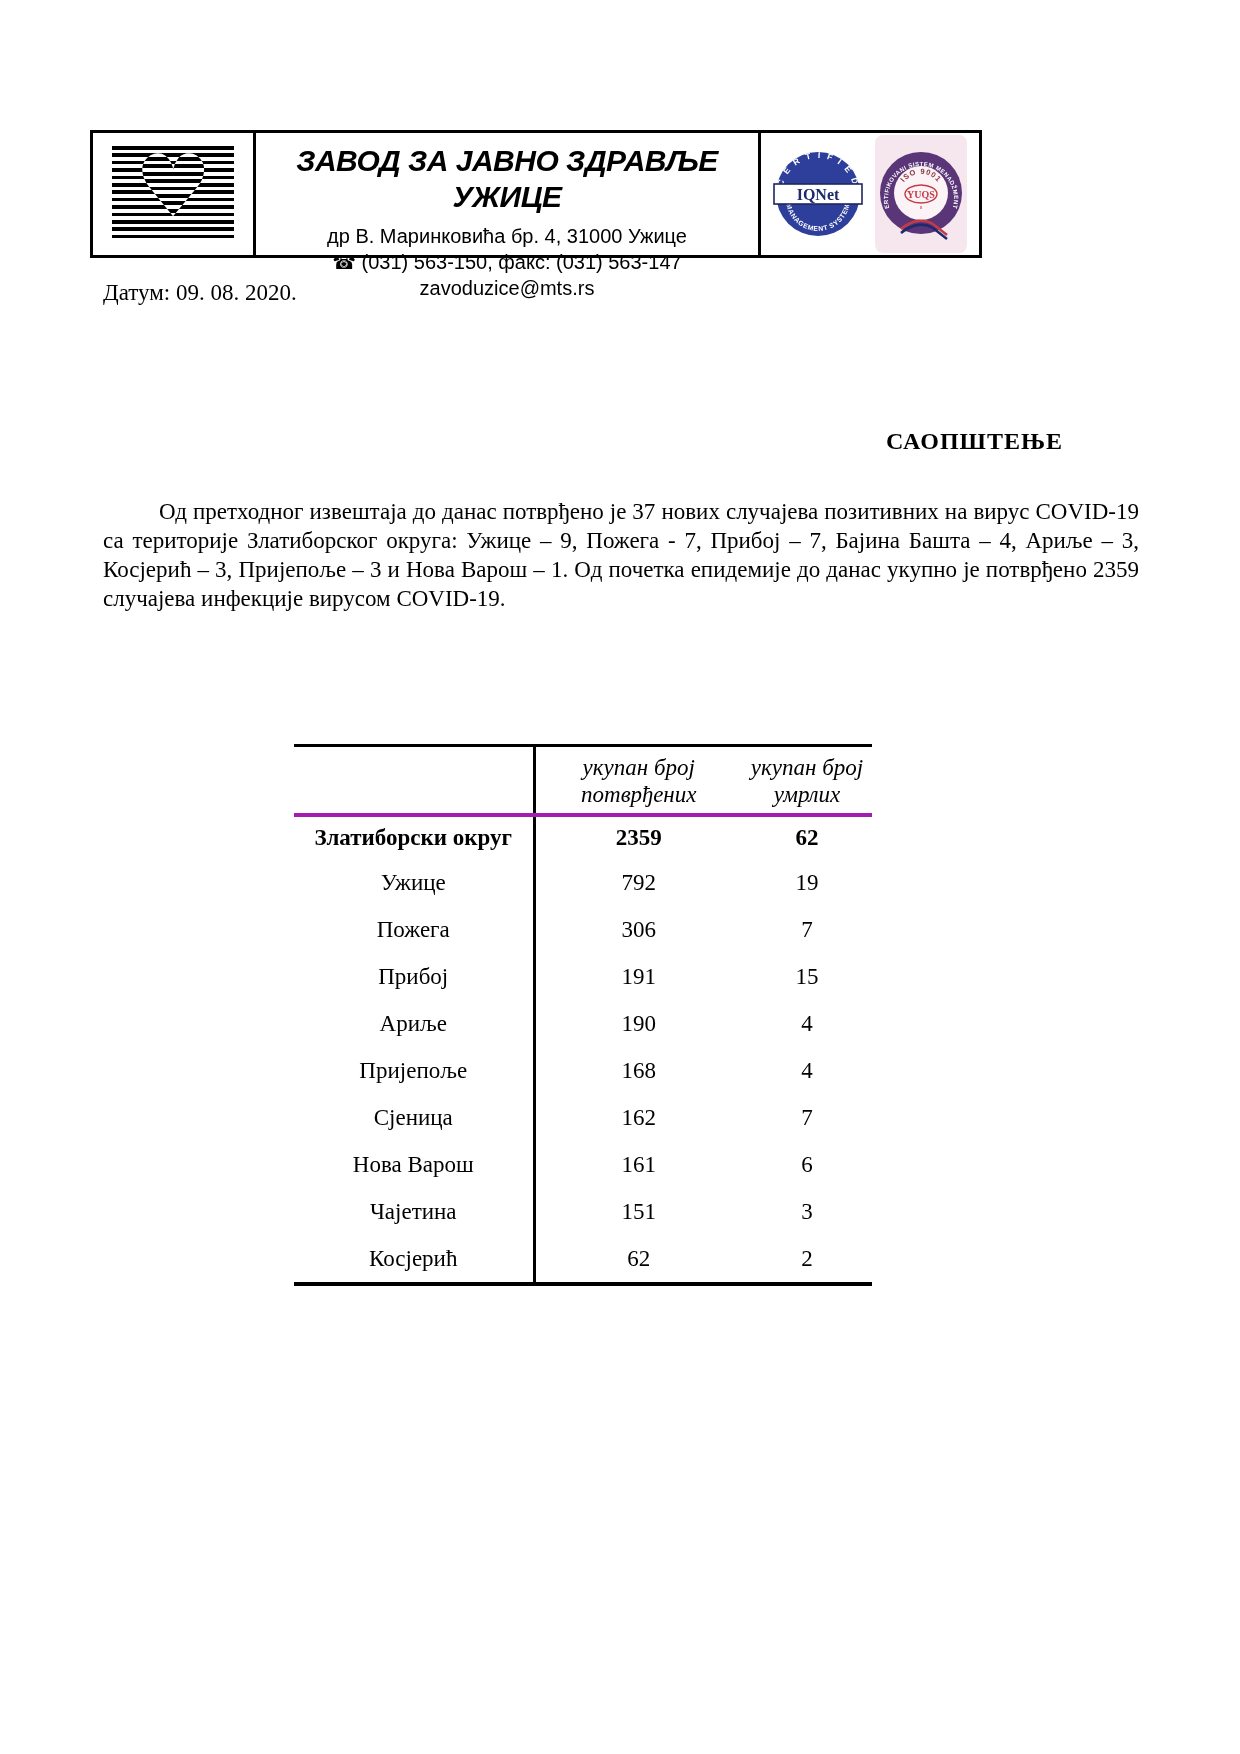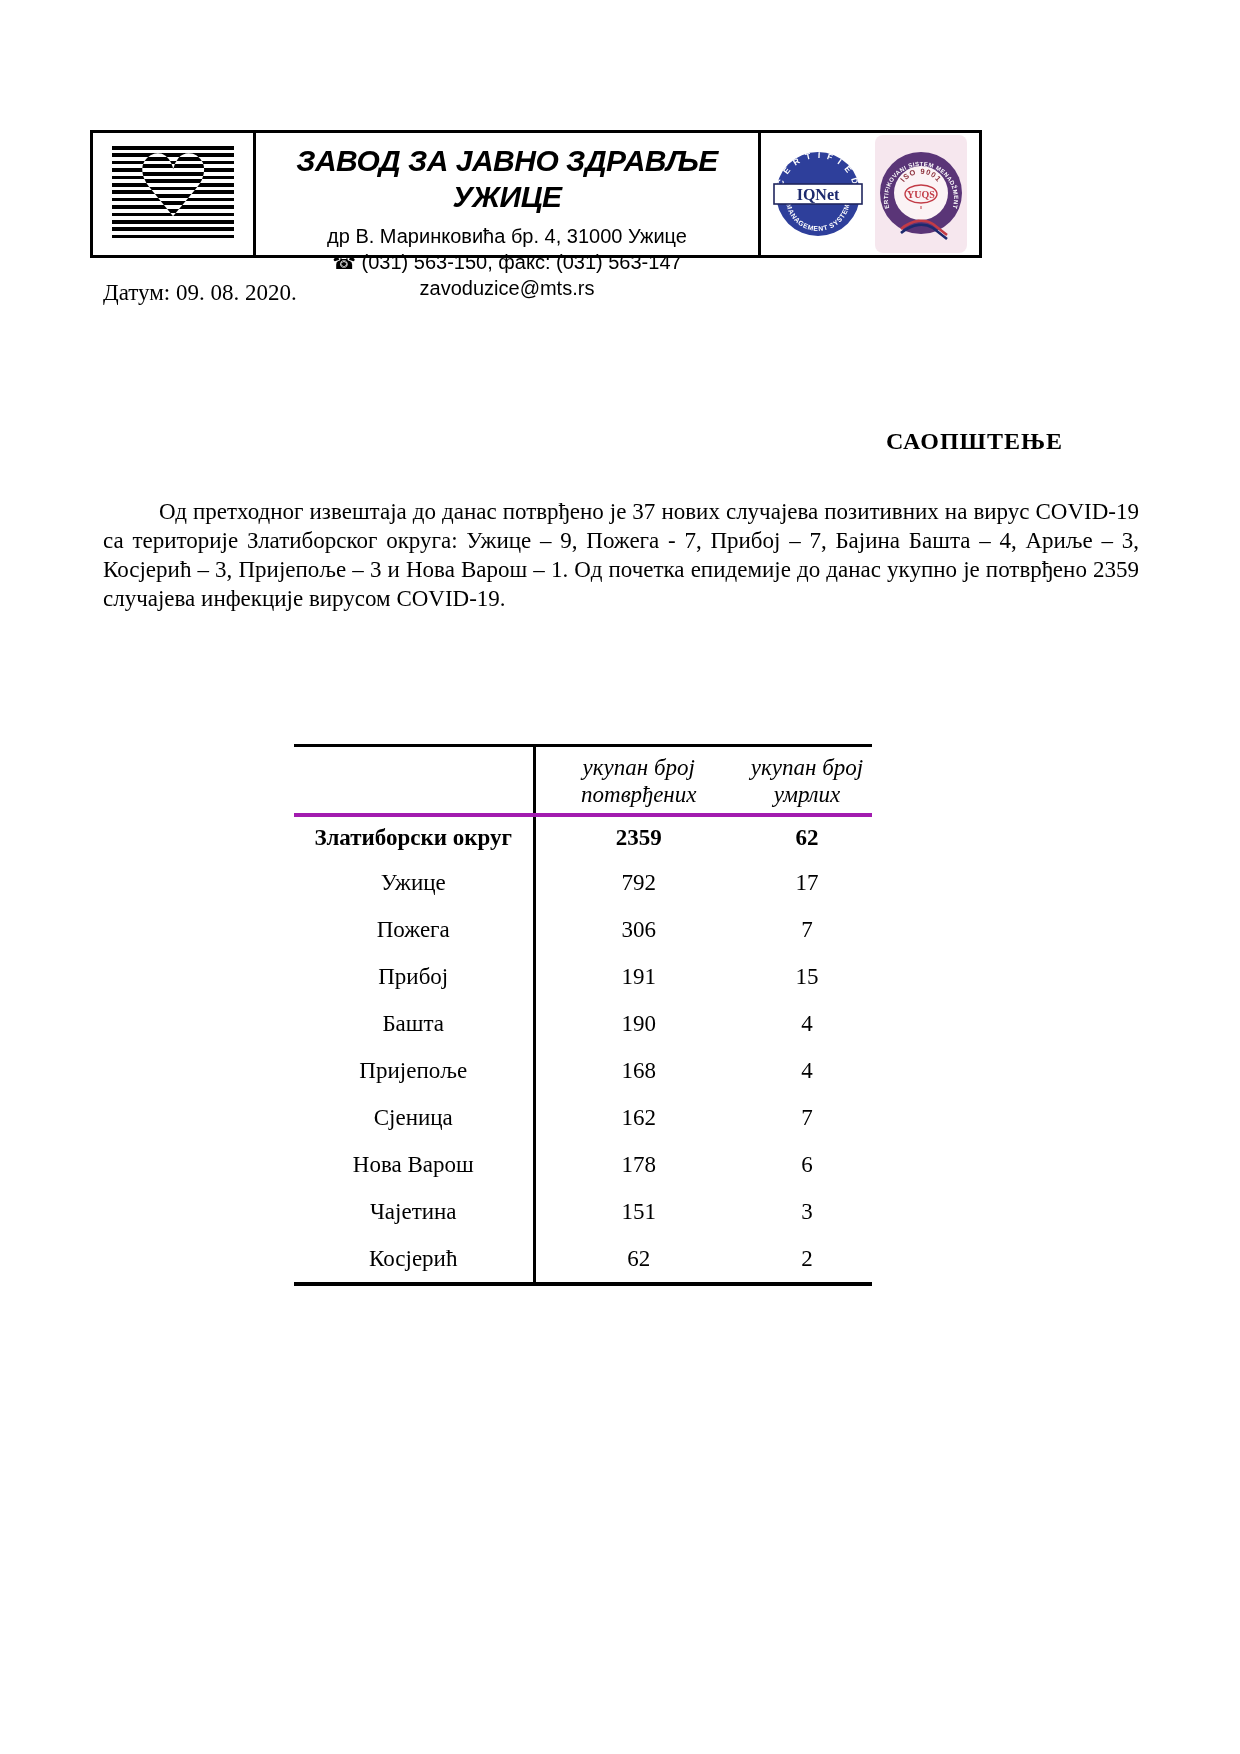--- a/index.html
+++ b/index.html
@@ -198,50 +198,50 @@
     </thead>
     <tbody>
       <tr class="total-row">
         <td>Златиборски округ</td>
         <td>2359</td>
         <td>62</td>
       </tr>
       <tr>
         <td>Ужице</td>
         <td>792</td>
-        <td>17</td>
+        <td>19</td>
       </tr>
       <tr>
         <td>Пожега</td>
         <td>306</td>
         <td>7</td>
       </tr>
       <tr>
         <td>Прибој</td>
         <td>191</td>
         <td>15</td>
       </tr>
       <tr>
-        <td>Башта</td>
+        <td>Ариље</td>
         <td>190</td>
         <td>4</td>
       </tr>
       <tr>
         <td>Пријепоље</td>
         <td>168</td>
         <td>4</td>
       </tr>
       <tr>
         <td>Сјеница</td>
         <td>162</td>
         <td>7</td>
       </tr>
       <tr>
         <td>Нова Варош</td>
-        <td>178</td>
+        <td>161</td>
         <td>6</td>
       </tr>
       <tr>
         <td>Чајетина</td>
         <td>151</td>
         <td>3</td>
       </tr>
       <tr>
         <td>Косјерић</td>
         <td>62</td>

